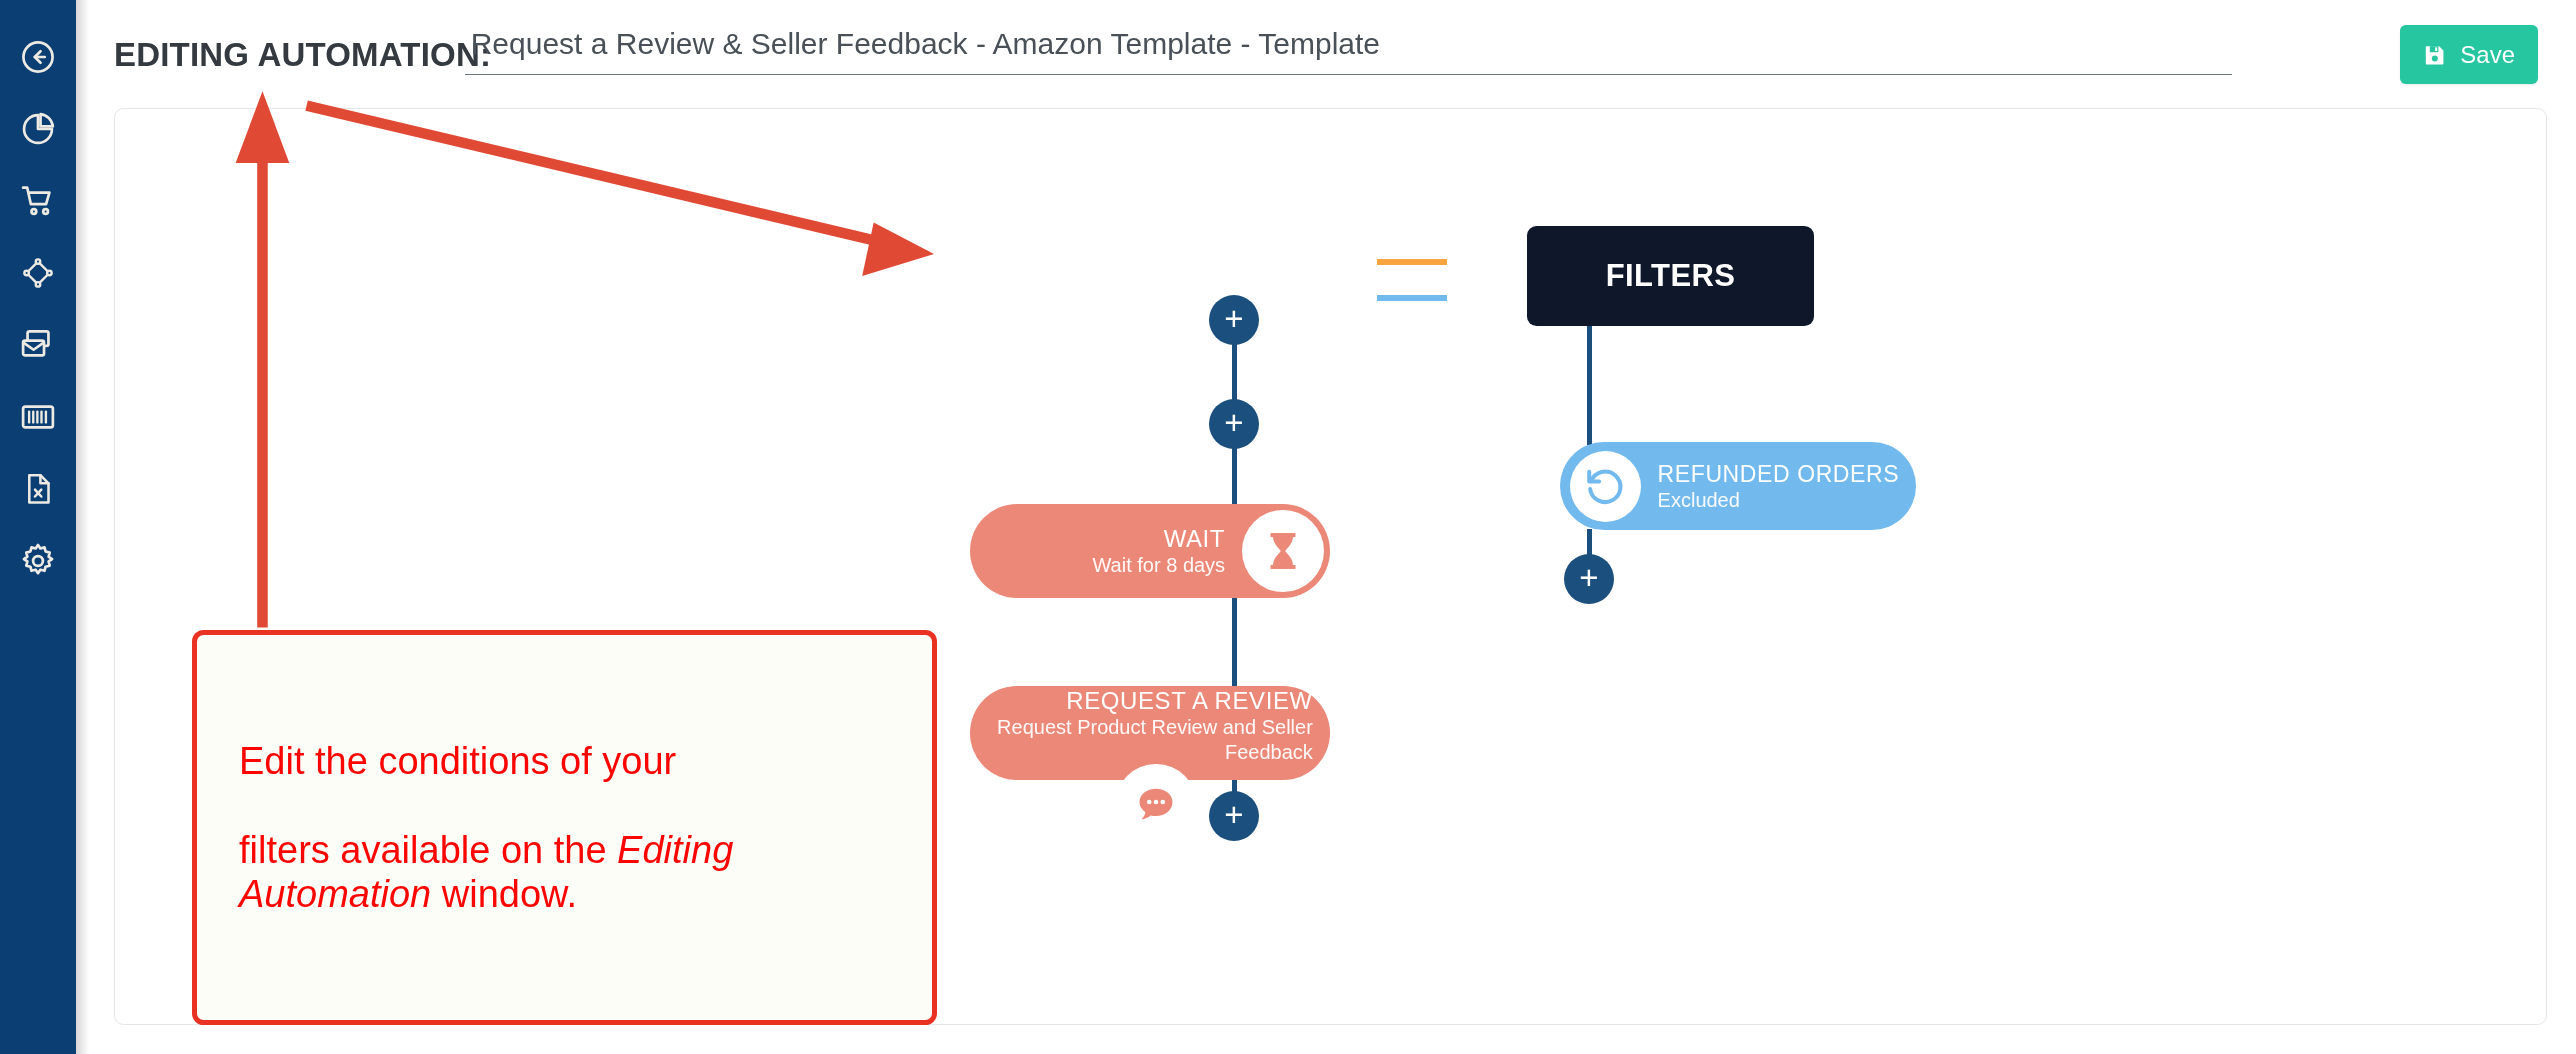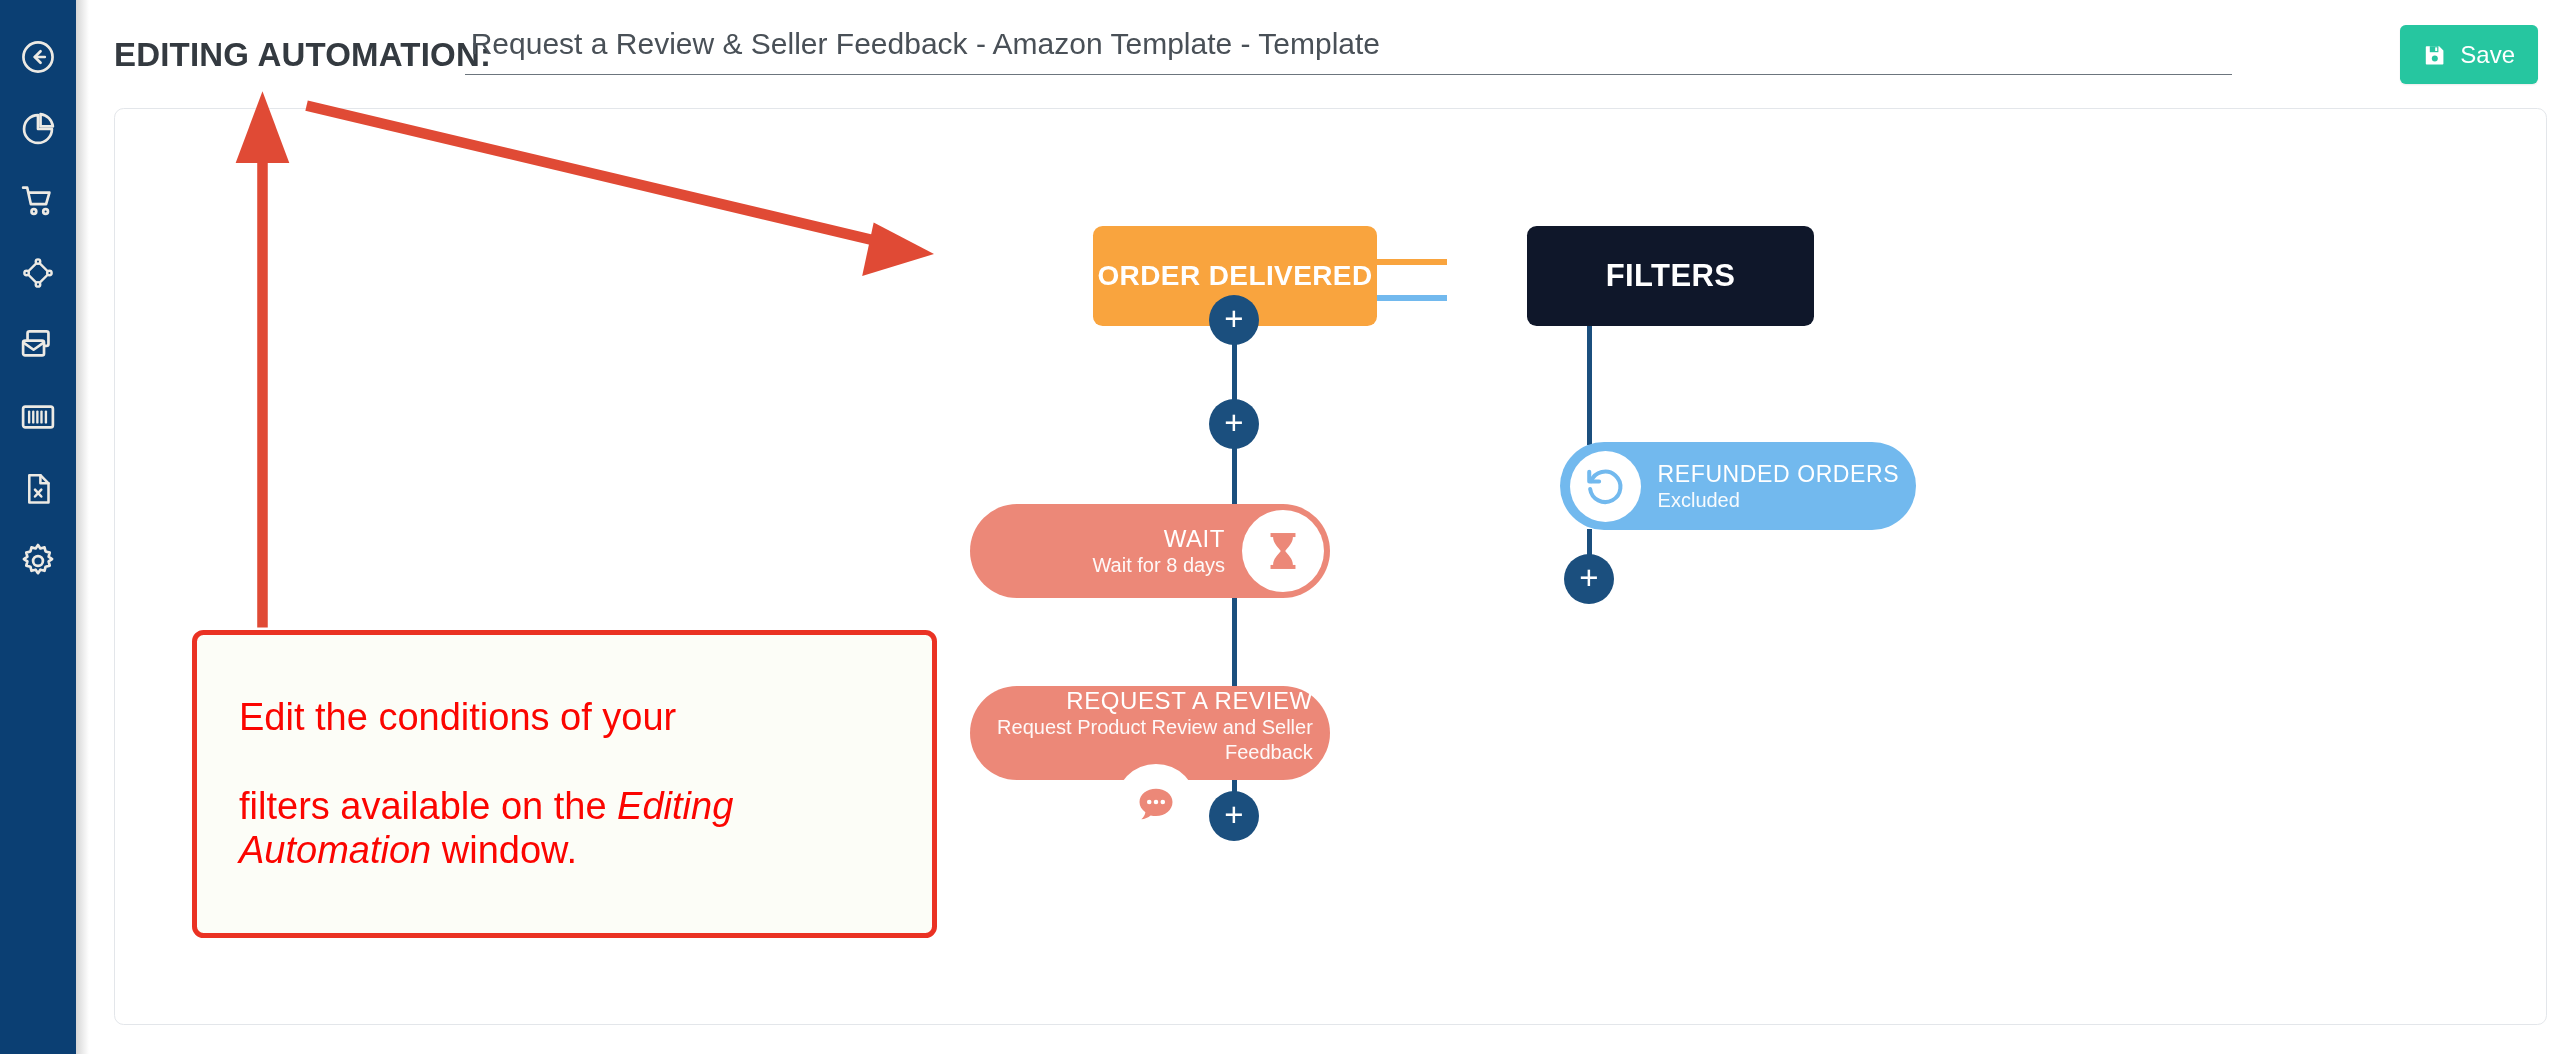--- a/index.html
+++ b/index.html
@@ -148,21 +148,21 @@
   .plus-btn {
     position:absolute; width: 50px; height: 50px; border-radius:50%;
     background:#1b4f7e; color:#fff;
     display:flex; align-items:center; justify-content:center;
     font-size: 33px; font-weight:400; line-height:1; cursor:pointer;
     user-select:none;
   }
   .plus-btn span { transform: translateY(-1.9px); }
   .callout {
     position:absolute; left: 192px; top: 630px;
-    width: 745px; height: 308px;
+    width: 745px; height: 395px;
     background:#fcfdf7;
     border: 5.7px solid #ea3223;
     border-radius: 11.5px;
     padding: 34px 42px;
     display:flex; align-items:center;
   }
   .callout p {
     color:#fb0500; font-size: 38px; line-height: 1.17;
     font-family:"Liberation Sans", sans-serif;
   }
@@ -288,23 +288,20 @@
 
       <div class="conn-h" style="left:1262px; top:150px; width:70px; background:#f9a43e;"></div>
       <div class="conn-h" style="left:1262px; top:186px; width:70px; background:#72b9ee;"></div>
 
       <div class="conn-v" style="left:1117px; top:217px; height:182px;"></div>
       <div class="conn-v" style="left:1117px; top:487px; height:92px;"></div>
       <div class="conn-v" style="left:1117px; top:669px; height:52px;"></div>
       <div class="conn-v" style="left:1472px; top:217px; height:119px;"></div>
       <div class="conn-v" style="left:1472px; top:420px; height:44px;"></div>
 
-      <div class="node node-rect node-order">
-        <span>ORDER DELIVERED</span>
-      </div>
 
       <div class="node node-rect node-filters">
         <span>FILTERS</span>
       </div>
 
       <div class="pill node-refunded">
         <div class="pill-icon">
           <svg width="44" height="44" viewBox="0 0 24 24" fill="none" stroke="#72b9ee" stroke-width="2.2" stroke-linecap="round" stroke-linejoin="round">
             <path d="M4.4 9.4 A8.3 8.3 0 1 1 3.9 13.6"></path>
             <path d="M3.4 4.2 V9.6 H8.8"></path>

